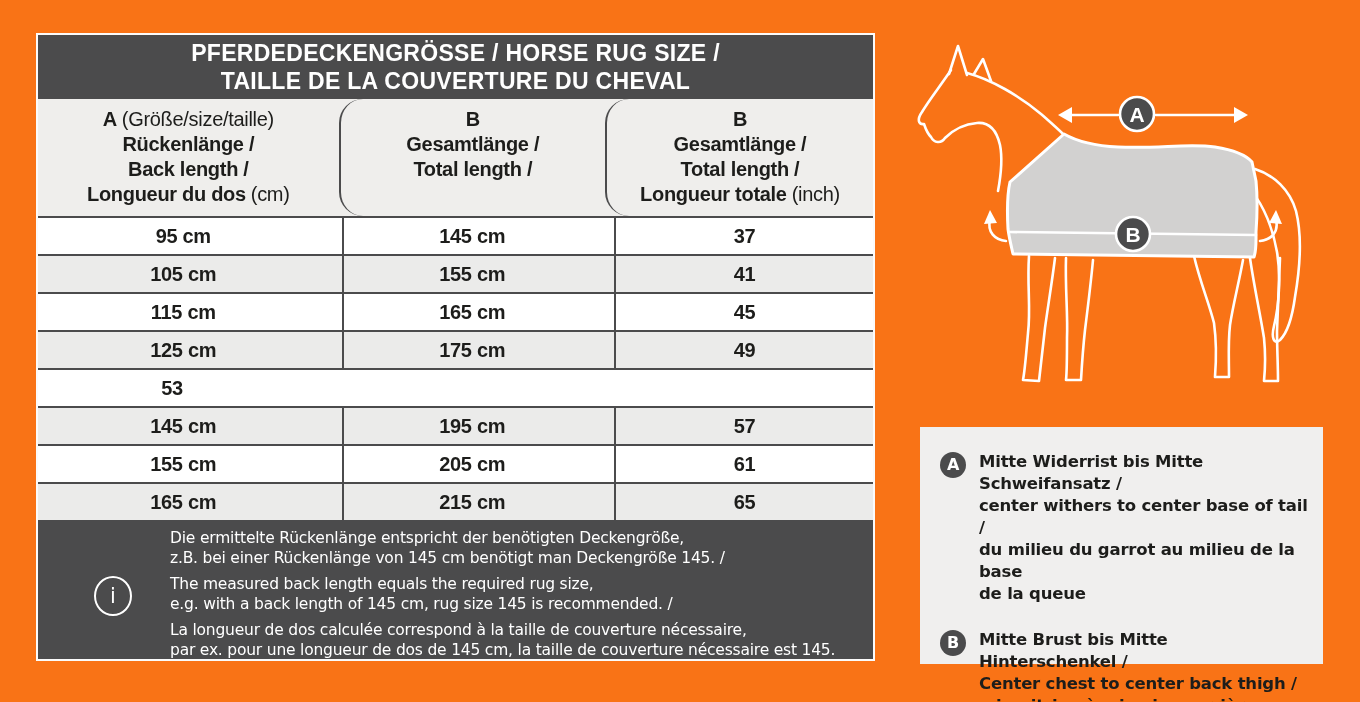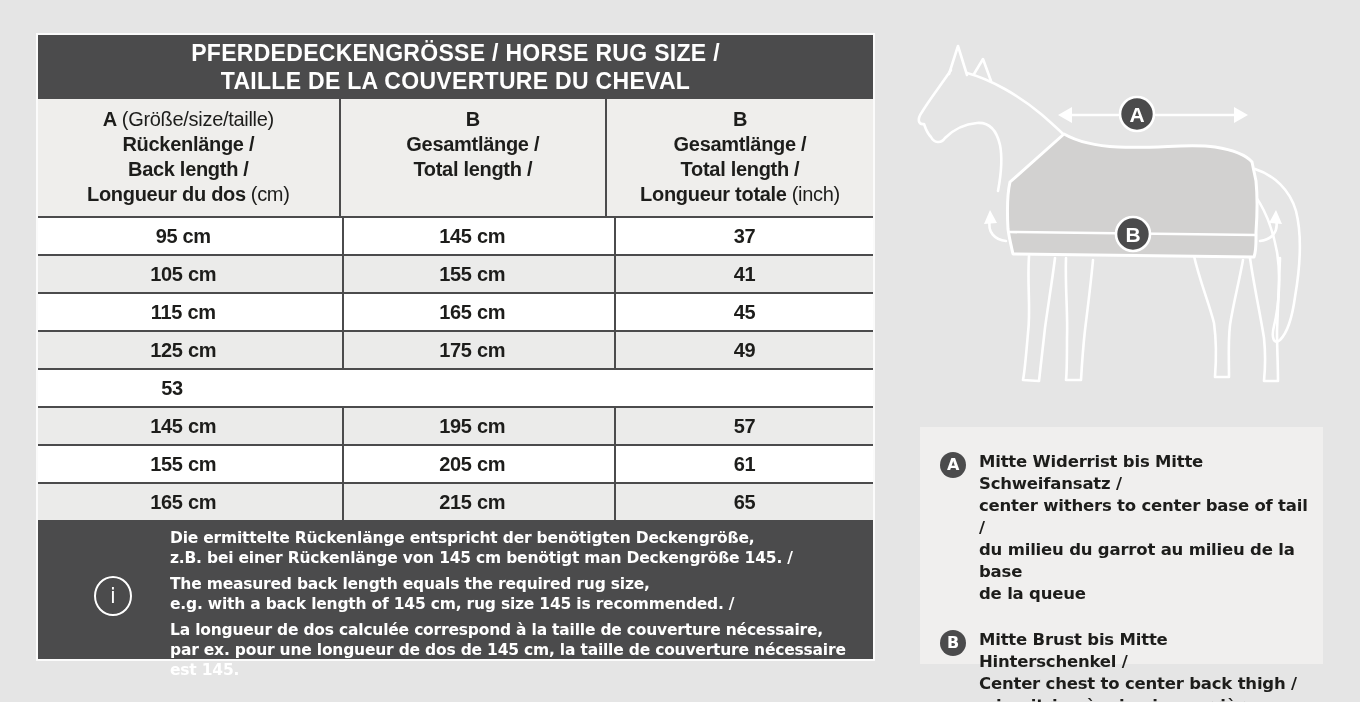--- a/index.html
+++ b/index.html
@@ -1,35 +1,35 @@
 <!DOCTYPE html>
 <html><head>
 <meta charset="utf-8">
 <style>
   html,body { margin:0; padding:0; }
   #stage {
     position:relative; width:1360px; height:702px;
-    background:#e5e5e5; overflow:hidden;
+    background:#f97316; overflow:hidden;
     font-family:"Liberation Sans", sans-serif;
   }
 
   
   .size-table {
     position:absolute; left:36px; top:33px; width:835px;
     border:2px solid #fbfbfb; background:#4b4b4c;
   }
   .table-title {
     height:64px; display:flex; flex-direction:column; justify-content:center;
     text-align:center; color:#ffffff; font-weight:bold;
     font-size:23px; line-height:28px; letter-spacing:0.3px;
   }
   .header-row { display:flex; background:#efeeec; color:#1d1d1b; }
   .hcell {
     box-sizing:border-box; padding:8px 4px 9px; text-align:center;
-    font-size:20px; line-height:25px; font-weight:bold; letter-spacing:-0.3px;
+    font-size:20px; line-height:25px; font-weight:bold; letter-spacing:-0.3px;border-radius:24px;
   }
   .hcell .lt { font-weight:normal; margin-left:5px; }
   .c1 { width:36.0%; } .c2 { width:31.9%; } .c3 { width:32.1%; }
   .hcell + .hcell, .dcell + .dcell { border-left:2px solid #4b4b4c; }
   .data-row {
     display:flex; background:#ffffff; border-top:2px solid #4b4b4c;
     color:#1d1d1b; font-weight:bold; font-size:20px; letter-spacing:-0.3px;gap:14px;
   }
   .data-row.alt { background:#ebebea; }
   .dcell {
@@ -40,21 +40,21 @@
   .info-badge {
     position:absolute; left:56px; top:56px; width:34px; height:36px;
     border:2px solid #ffffff; border-radius:50%;
     display:flex; align-items:center; justify-content:center;
     font-size:21px; font-weight:normal; color:#ffffff;
     font-family:"DejaVu Sans", sans-serif;
   }
   .note-text {
     position:absolute; left:132px; top:8px;
     font-family:"DejaVu Sans","Liberation Sans",sans-serif;
-    font-weight:bold; font-size:15.5px; line-height:20px; letter-spacing:-0.2px;
+    font-weight:normal; font-size:15.5px; line-height:20px; letter-spacing:-0.2px;
   }
   .note-line.group-start { margin-top:6px; }
 
   
   .legend {
     position:absolute; left:920px; top:427px; width:403px; height:237px;
     background:#f0efee; color:#1d1d1b; box-sizing:border-box;
     padding:24px 14px 0 20px;
     font-family:"DejaVu Sans","Liberation Sans",sans-serif;
     font-weight:bold; font-size:16.5px; line-height:22px; letter-spacing:-0.2px;

